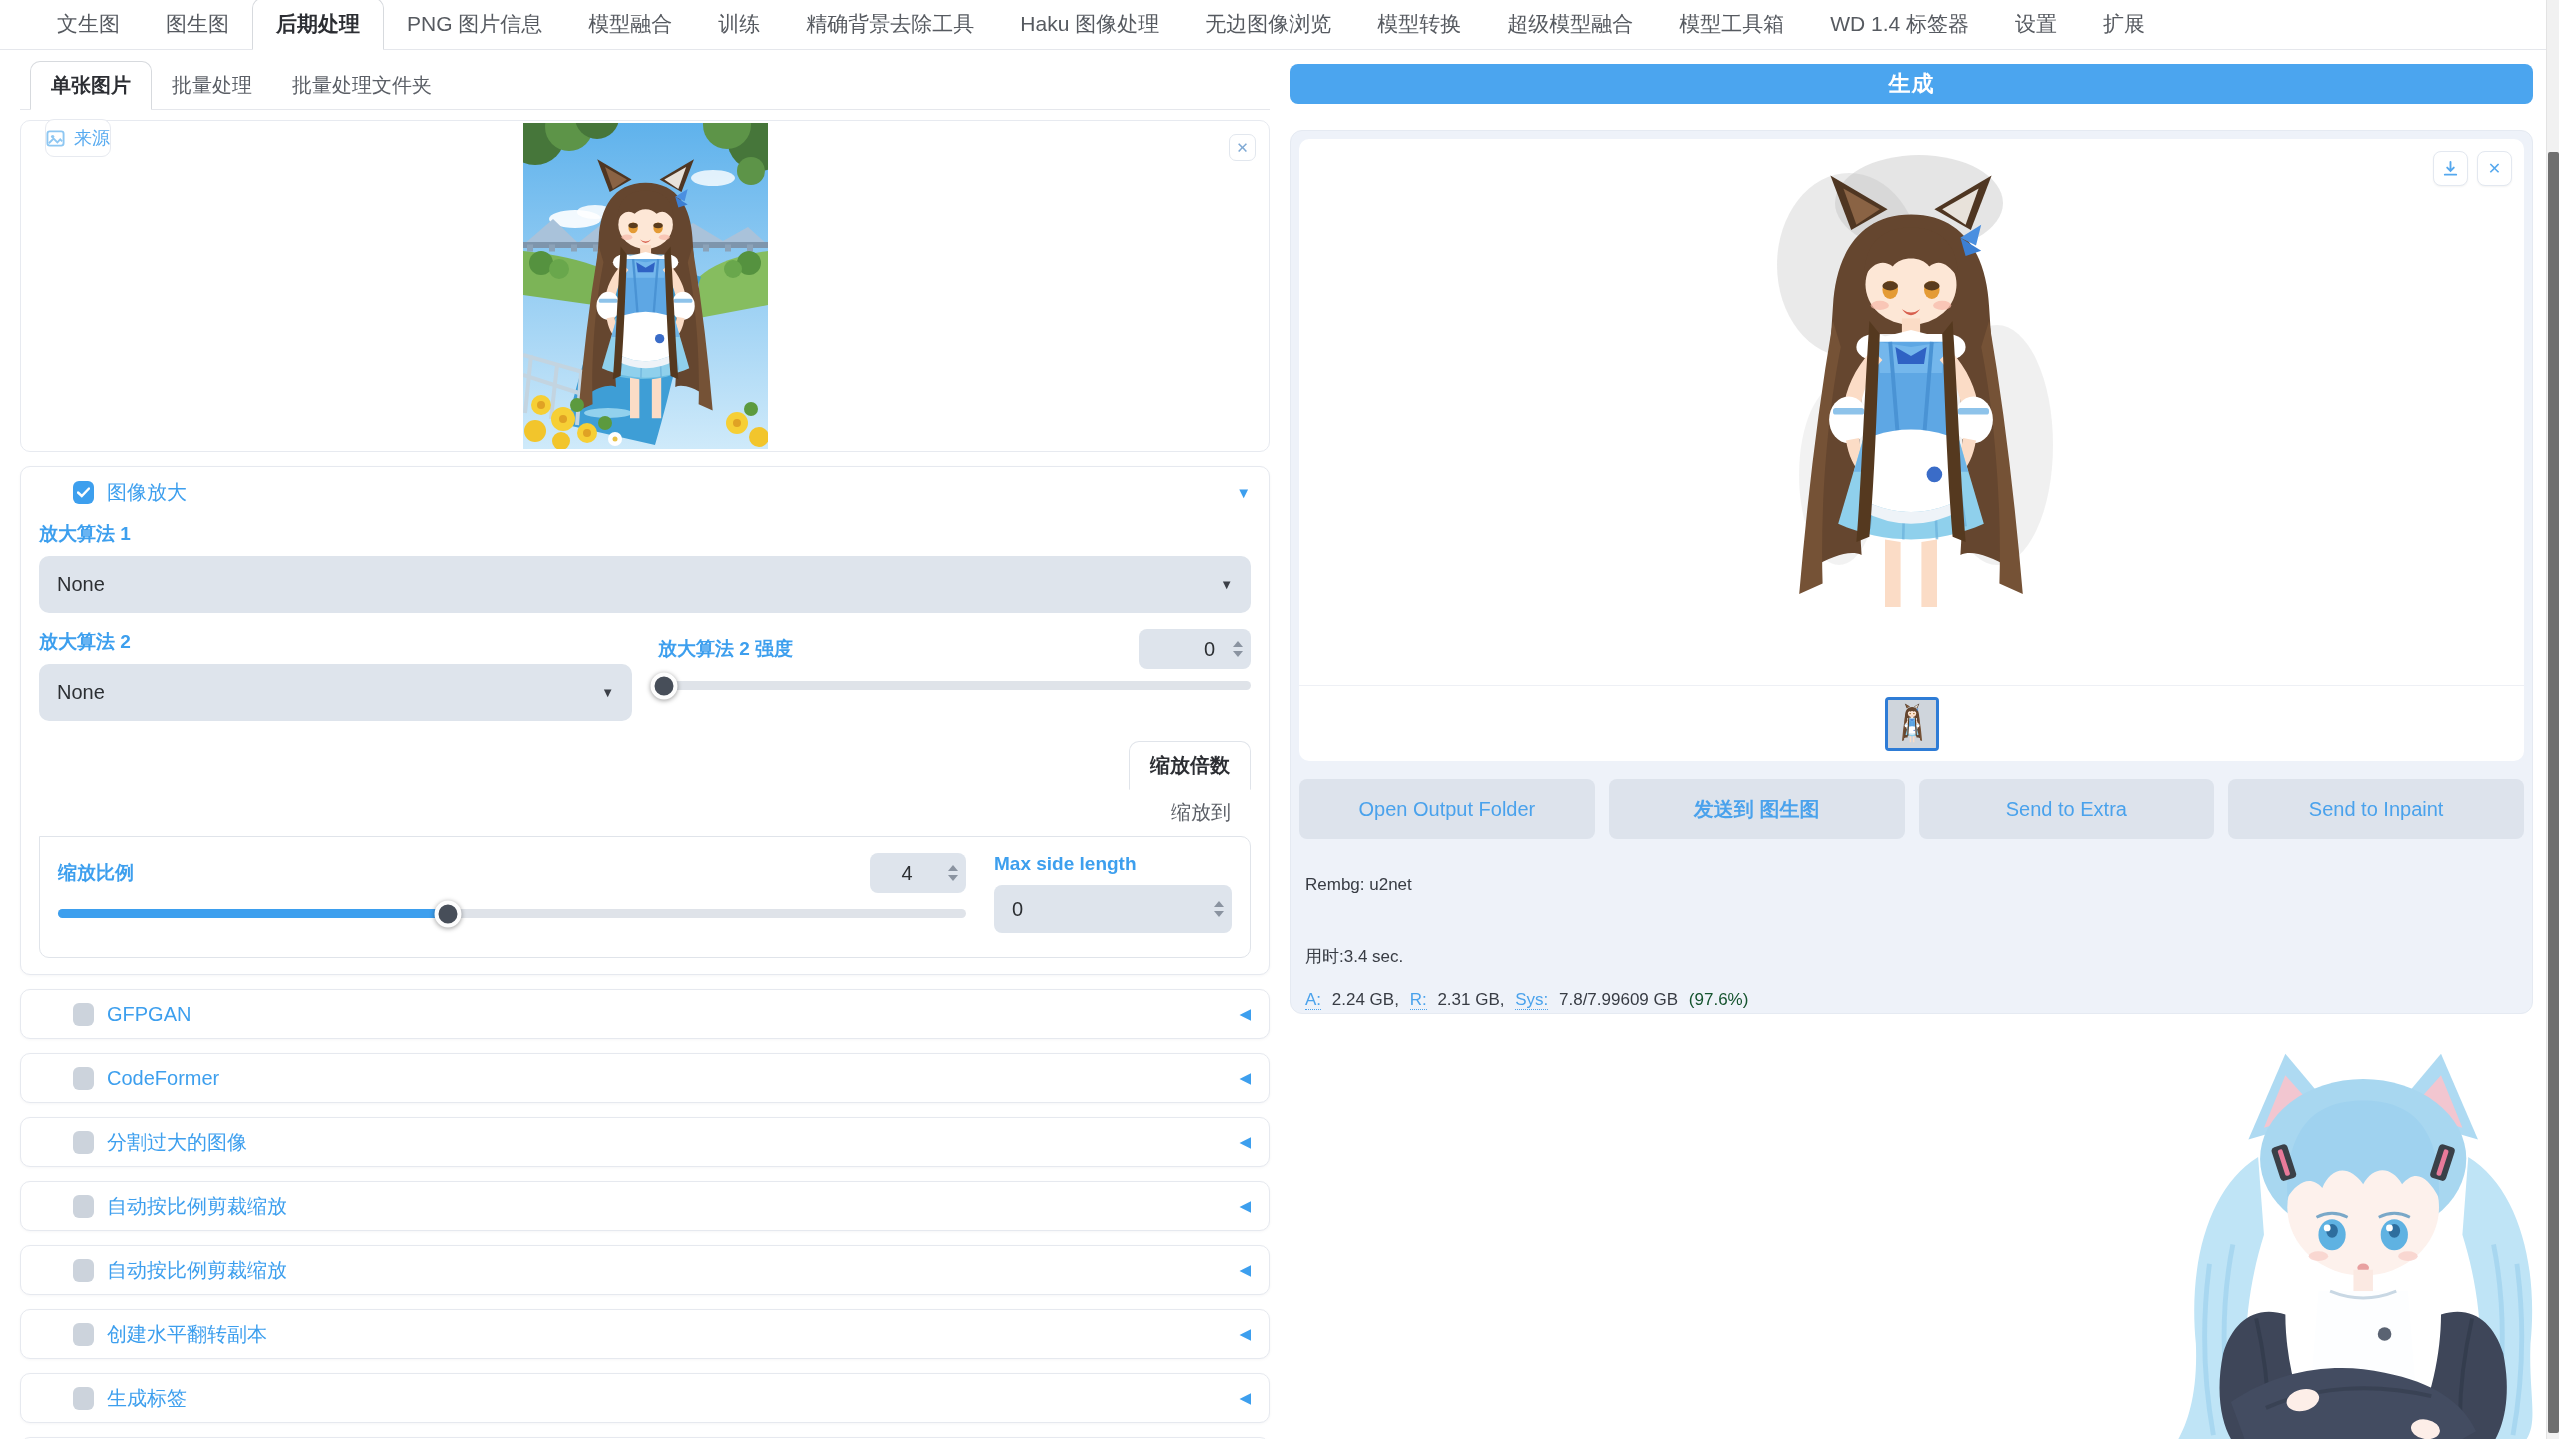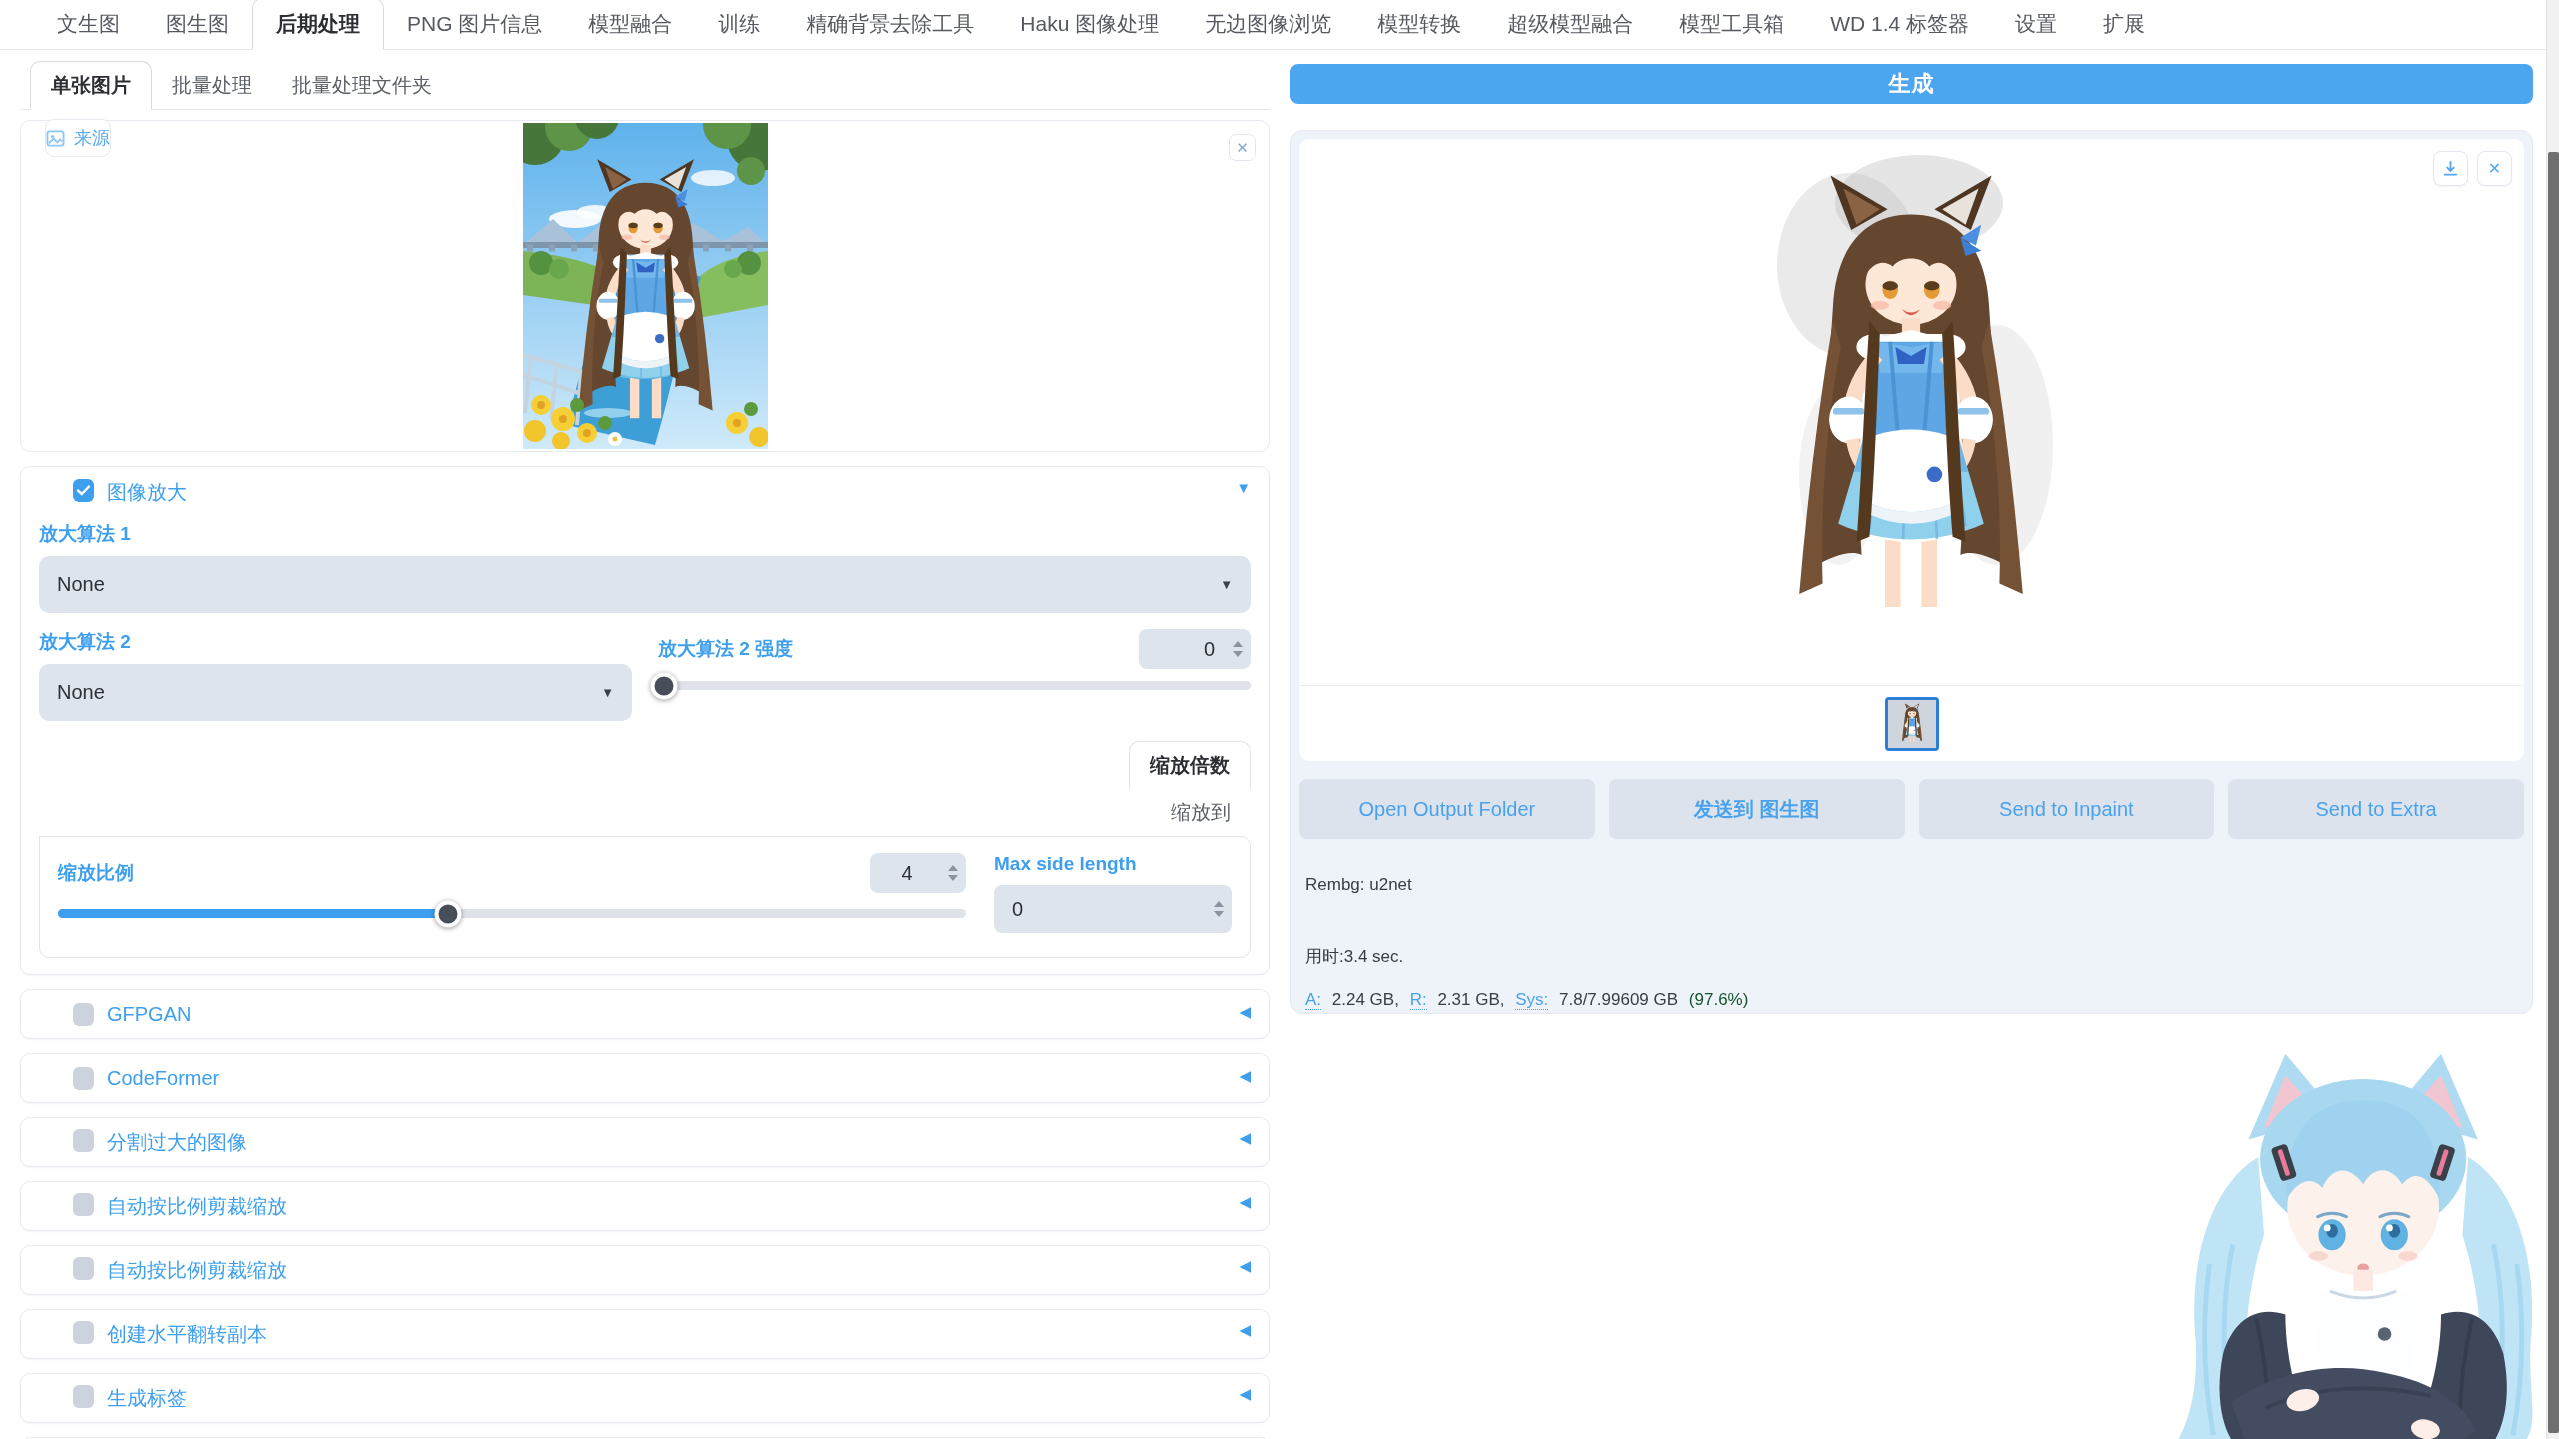--- a/index.html
+++ b/index.html
@@ -31,21 +31,21 @@
               color:#58abf0; font-size:18px; z-index:2; }
   .clear-btn { position:absolute; top:13px; right:13px; width:27px; height:27px;
               border:1px solid #e2e7ee; border-radius:7px; color:#7fa9d4; font-size:15px;
               display:flex; align-items:center; justify-content:center; cursor:pointer; background:#fff; }
   .dropzone .imgwrap { height:100%; display:flex; justify-content:center; align-items:center; padding:3px 0; }
 
   
   .panel { margin-top:14px; background:#fff; border:1px solid #e6e9ef; border-radius:10px;
            box-shadow:0 1px 3px rgba(16,24,40,.04); padding:12px 18px 16px; }
   .panel.collapsed { height:50px; padding:0 18px; display:flex; align-items:center; }
-  .acc-header { display:flex; align-items:flex-start; gap:13px; width:100%; cursor:pointer;padding-left:34px; }
+  .acc-header { display:flex; align-items:center; gap:13px; width:100%; cursor:pointer;padding-left:34px; }
   .acc-title { color:#3d9fee; font-size:20px; }
   .acc-arrow { margin-left:auto; color:#3d9fee; font-size:15px; }
   .checkbox { flex:0 0 auto; width:21px; height:23px; border-radius:6px; background:#ccd3dc; cursor:pointer;
               display:flex; align-items:center; justify-content:center; }
   .checkbox.checked { background:#3d9fee; }
 
   .field-label { font-size:19px; font-weight:bold; color:#3d9fee; margin:15px 0 9px; }
   .dropdown { height:57px; background:#dee4ec; border-radius:10px; display:flex; align-items:center;
               padding:0 18px; font-size:20px; color:#2c2f33; cursor:pointer; }
   .dd-caret { margin-left:auto; font-size:13px; color:#3c4048; }
@@ -447,22 +447,22 @@
                   <use href="#girl-fig"></use>
                 </g>
             </svg>
           </div>
         </div>
       </div>
 
       <div class="actions">
         <div class="action-btn">Open Output Folder</div>
         <div class="action-btn bold">发送到 图生图</div>
+        <div class="action-btn">Send to Extra</div>
         <div class="action-btn">Send to Inpaint</div>
-        <div class="action-btn">Send to Extra</div>
       </div>
 
       <div class="status">
         <div class="l1">Rembg: u2net</div>
         <div class="l2">用时:3.4 sec.</div>
         <div class="l3">
           <span class="mem-label">A:</span>
           <span class="mem-val">2.24 GB,</span>
           <span class="mem-label">R:</span>
           <span class="mem-val">2.31 GB,</span>

